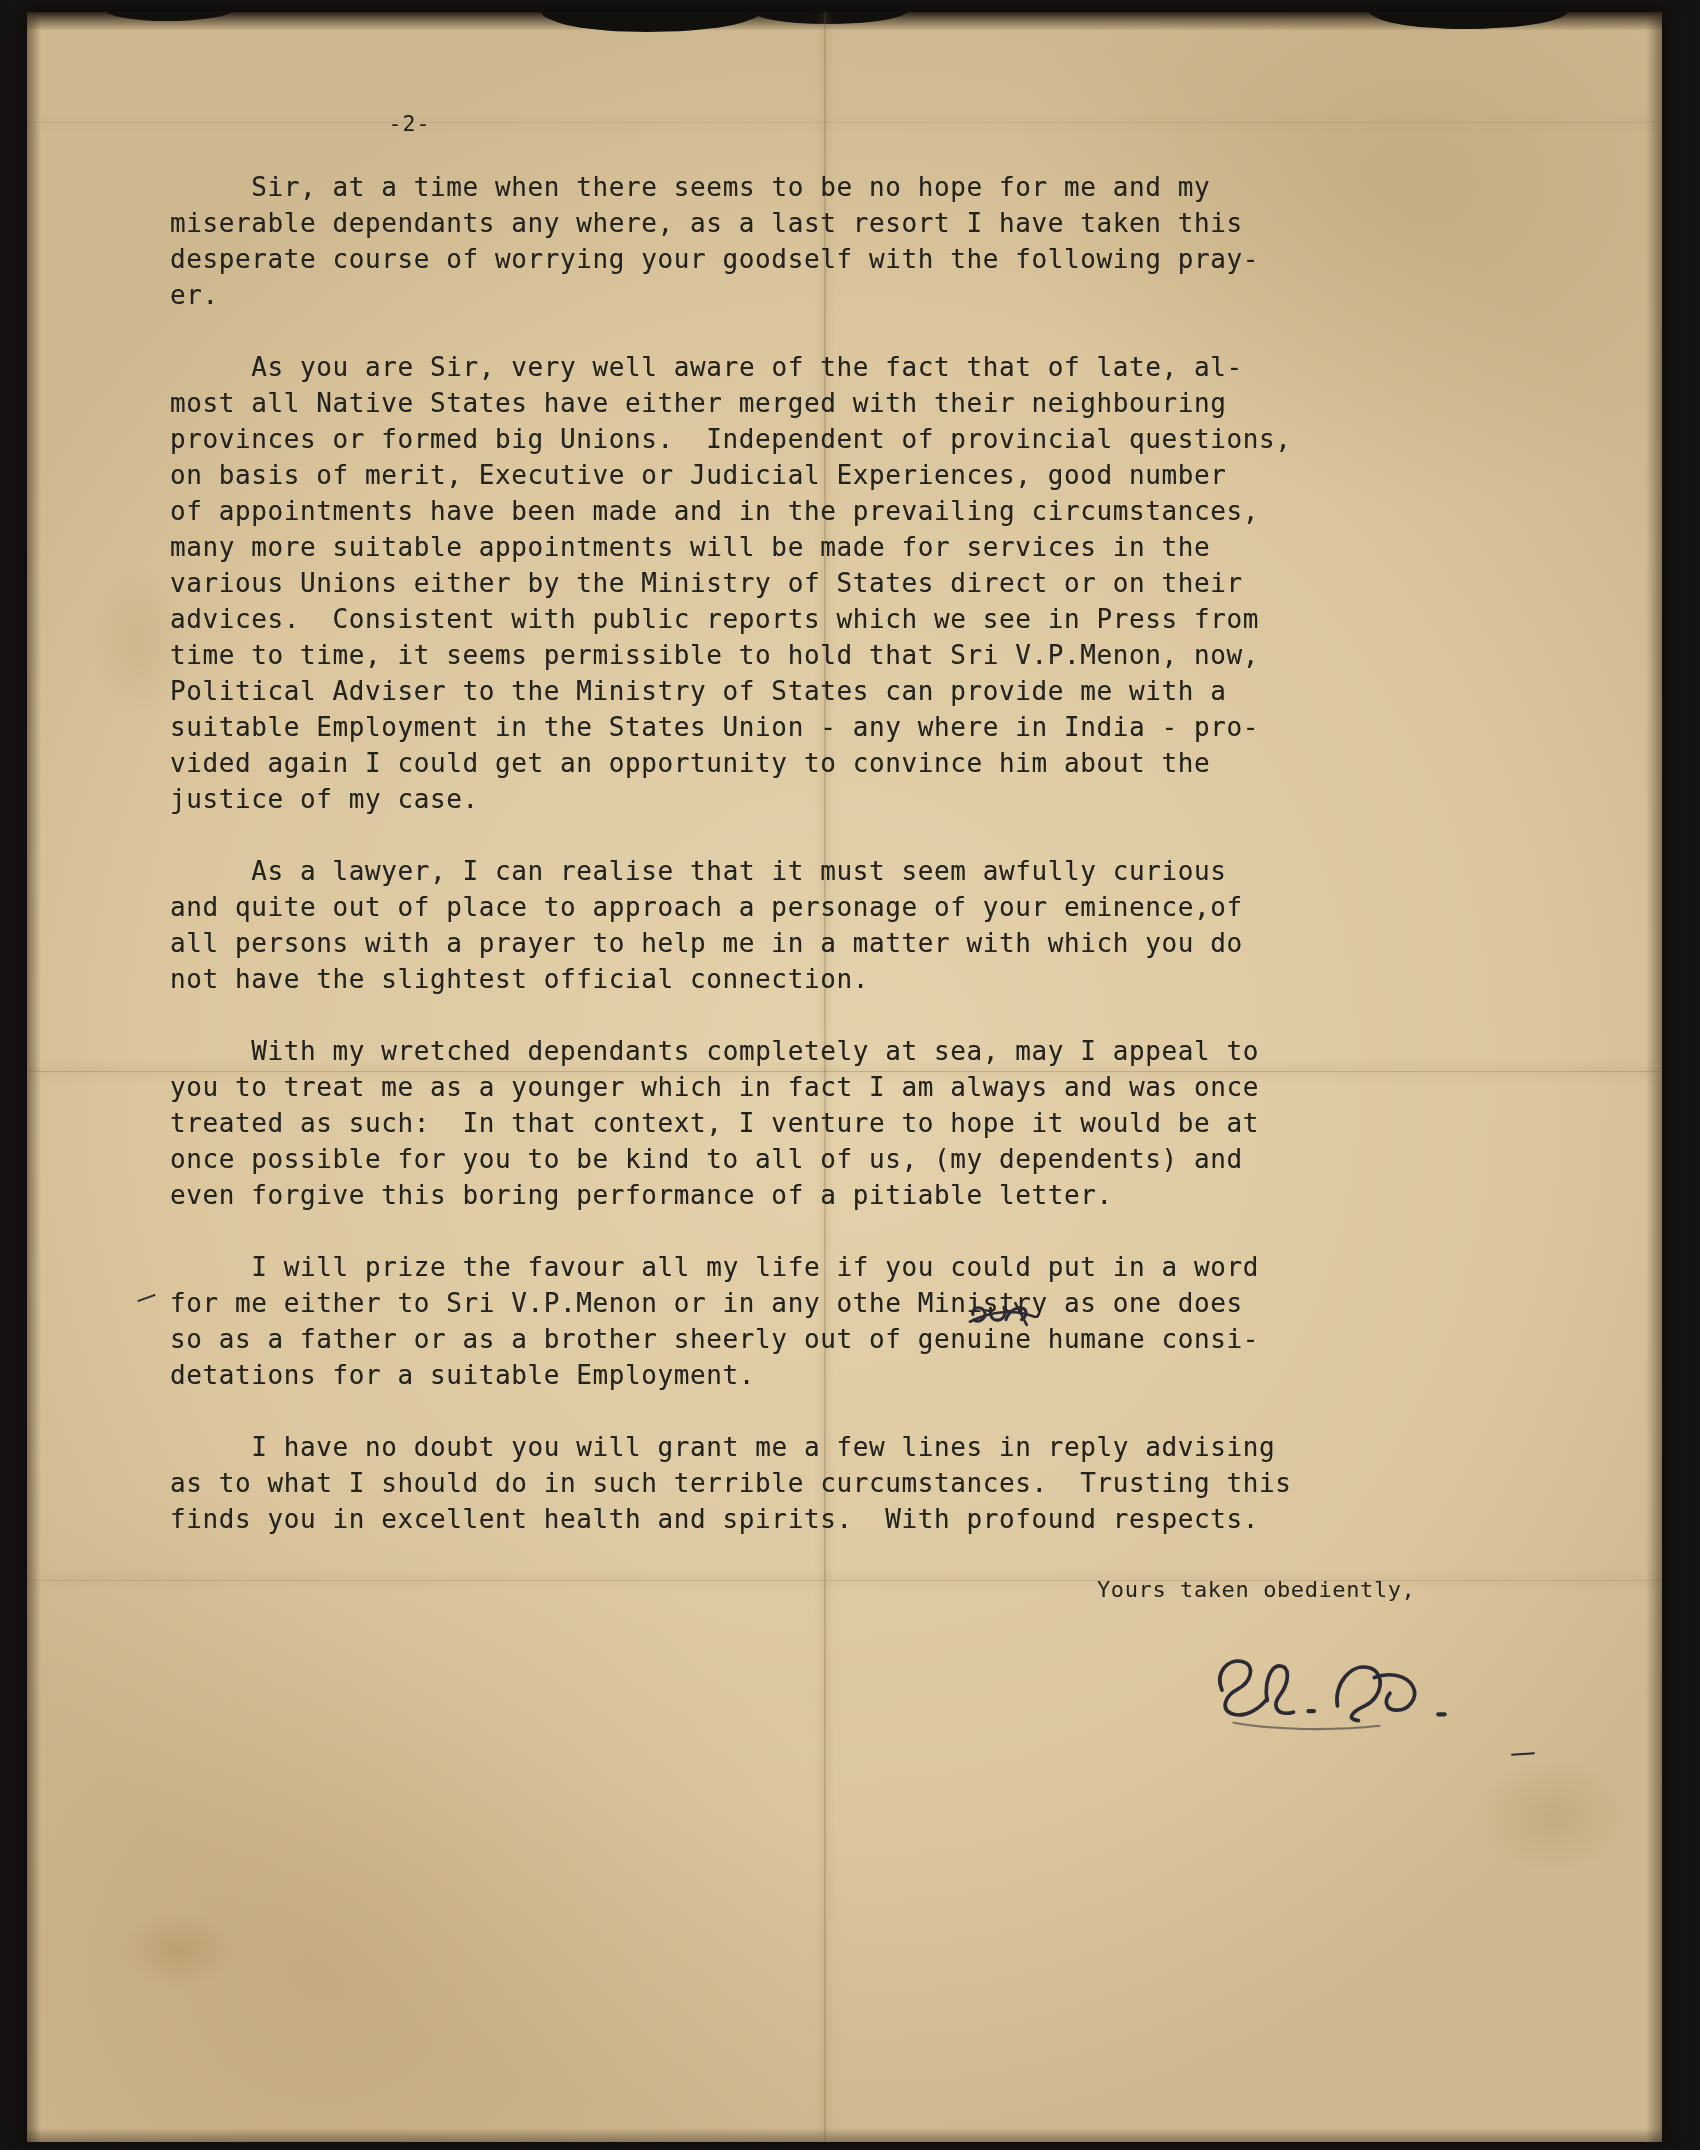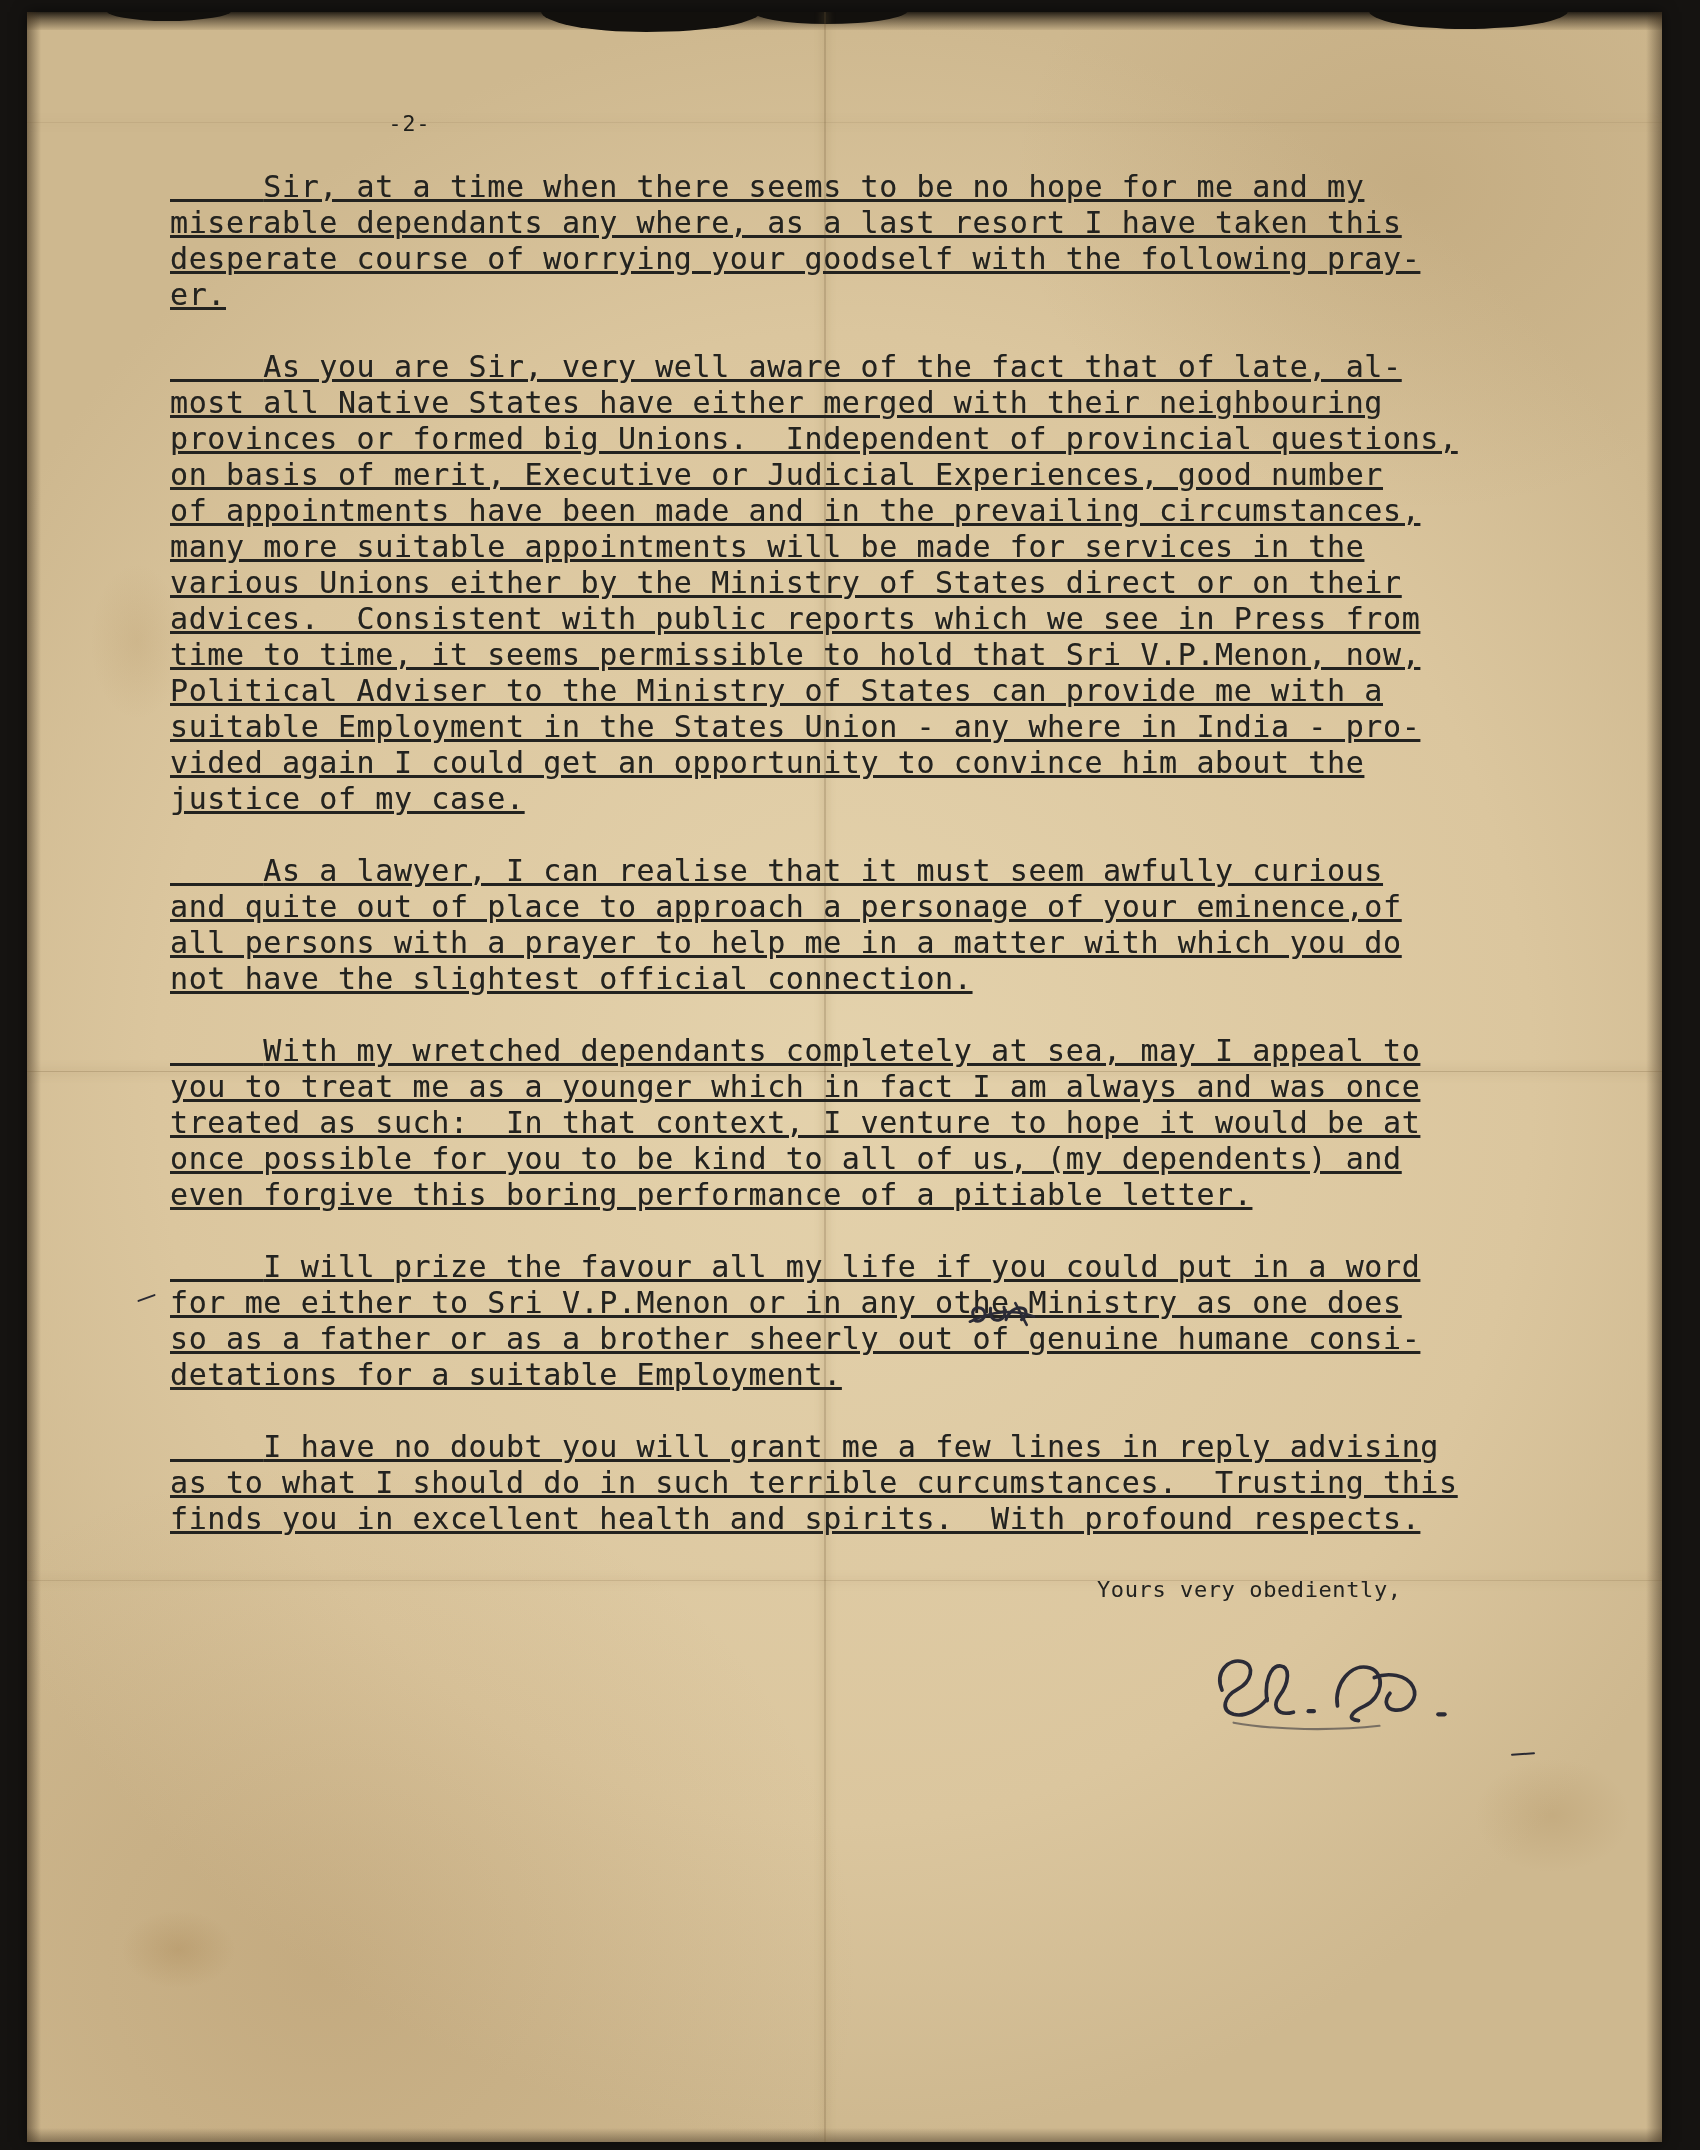--- a/index.html
+++ b/index.html
@@ -118,27 +118,26 @@
     font-family: "DejaVu Sans Mono", monospace;
   }
   .page-number span { margin-left: -870px; }
 
   #body-text {
     position: absolute;
     left: 143px;
     top: 157px;
     width: 1395px;
     font-family: "DejaVu Sans Mono", monospace;
-    font-size: 30px;
+    font-size: 26px;
     line-height: 36px;
     letter-spacing: 0.6px;
     color: #232320;
     white-space: pre-wrap;
     text-shadow: 0 0 0.5px rgba(40,35,25,0.35);
-    text-decoration: underline;
   }
 
   .closing {
     position: absolute;
     left: 1070px;
     top: 1565px;
     font-family: "DejaVu Sans Mono", monospace;
     font-size: 22px;
     letter-spacing: 0.6px;
     color: #232320;
@@ -245,21 +244,21 @@
 
      I will prize the favour all my life if you could put in a word
 for me either to Sri V.P.Menon or in any othe Ministry as one does
 so as a father or as a brother sheerly out of genuine humane consi-
 detations for a suitable Employment.
 
      I have no doubt you will grant me a few lines in reply advising
 as to what I should do in such terrible curcumstances.  Trusting this
 finds you in excellent health and spirits.  With profound respects.</div>
 
-    <div class="closing">Yours very obediently,</div>
+    <div class="closing">Yours taken obediently,</div>
 
     <div id="signature">
       <svg viewBox="0 0 520 230" xmlns="http://www.w3.org/2000/svg">
         <g fill="none" stroke="#2b2b36" stroke-linecap="round" stroke-linejoin="round">
           <path d="M40 120 C 26 86, 52 58, 80 66 C 104 73, 96 104, 70 118 C 44 132, 36 158, 62 166 C 84 172, 112 156, 126 136" stroke-width="7"></path>
           <path d="M126 140 C 120 106, 132 72, 152 74 C 170 76, 168 106, 150 130 C 134 152, 146 170, 176 162" stroke-width="7"></path>
           <path d="M205 160 l 10 0" stroke-width="8"></path>
           <path d="M260 150 C 252 110, 286 66, 322 78 C 352 88, 346 134, 312 150 C 284 163, 278 176, 300 178" stroke-width="7"></path>
           <path d="M330 96 C 356 86, 392 90, 404 114 C 414 134, 396 160, 370 158 C 352 157, 348 140, 360 126" stroke-width="7"></path>
           <path d="M452 166 l 12 0" stroke-width="8"></path>

